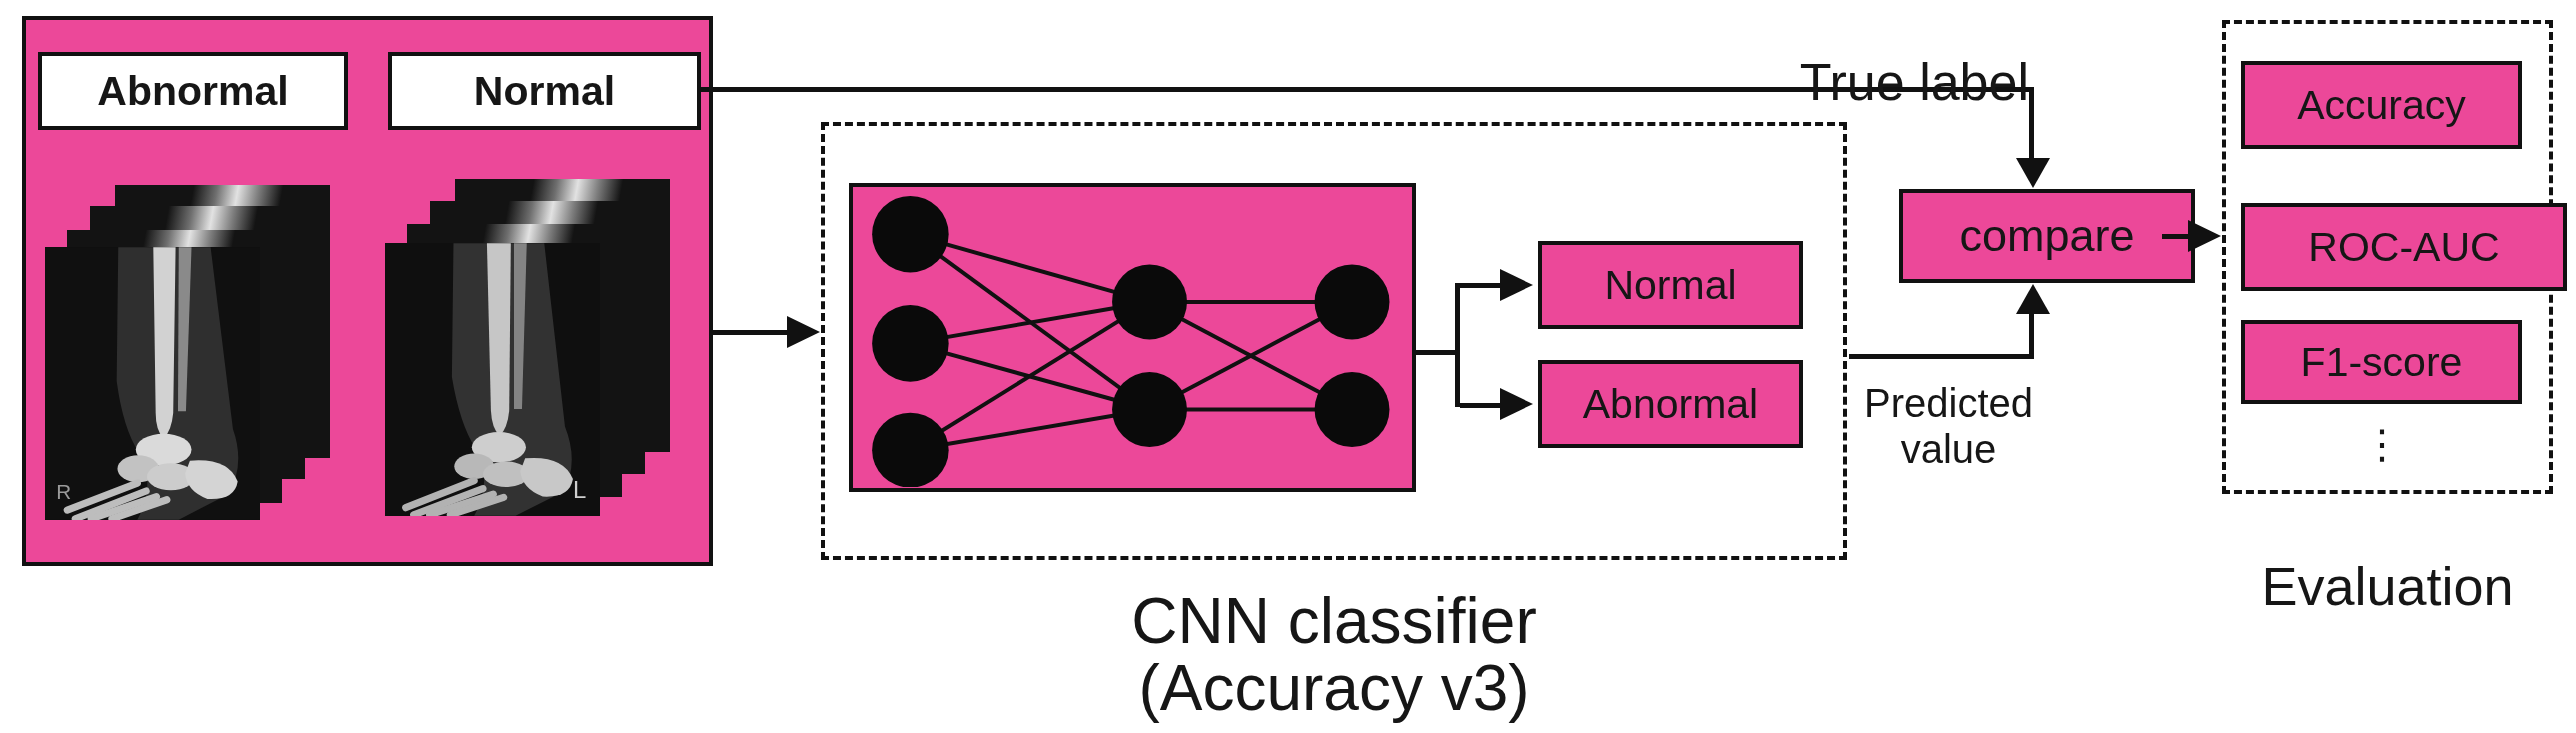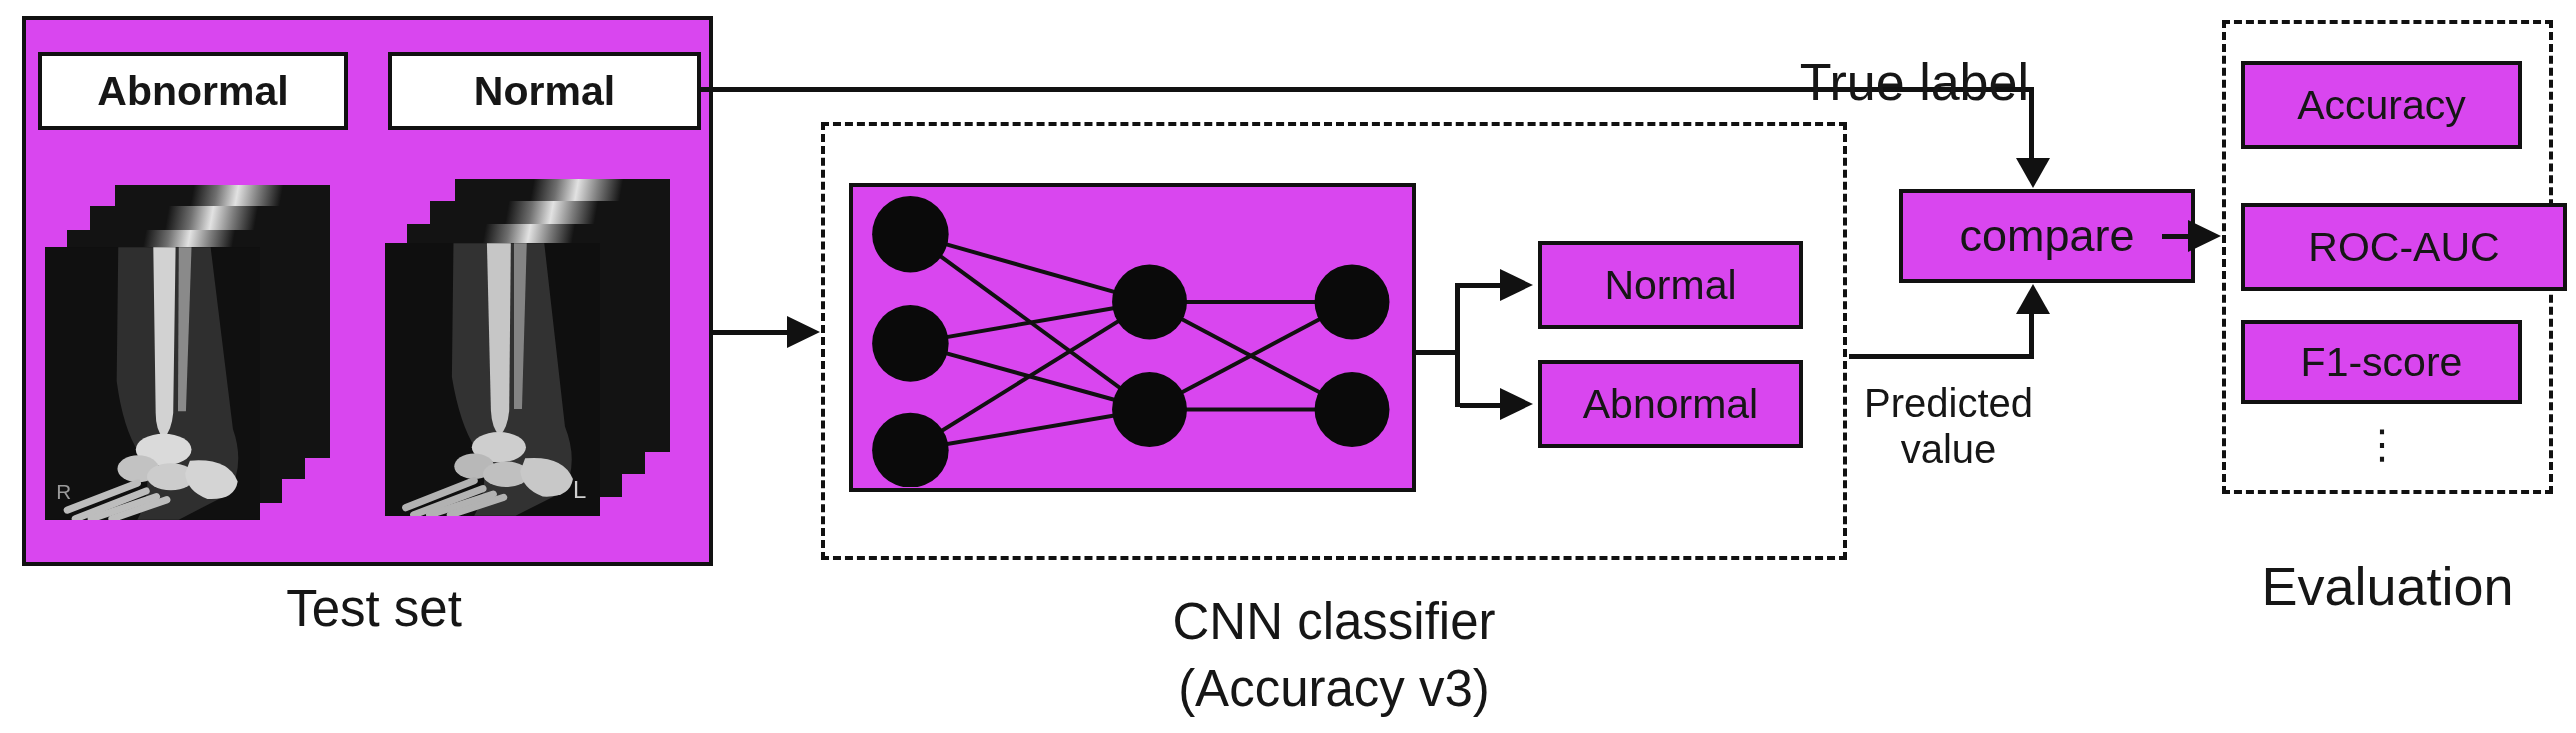--- a/index.html
+++ b/index.html
@@ -1,21 +1,21 @@
 <!DOCTYPE html>
 <html style="font-size:12.8px"><head>
 <meta charset="utf-8">
 <style>
   html,body{margin:0;padding:0;background:#ffffff;}
   *{box-sizing:border-box;}
   #canvas{
     position:relative;width:2576px;height:733px;background:#ffffff;
     font-family:"Liberation Sans", sans-serif;color:#161616;overflow:hidden;border-radius:21px;
   }
-  .box{position:absolute;border:4.8px solid #111;background:#d946ef;}
+  .box{position:absolute;border:4.8px solid #111;background:#ec4899;}
   .box5{position:absolute;border:4px solid #111;background:#fff;}
   .dashed{position:absolute;border:4.8px dashed #111;background:transparent;}
   .hline{position:absolute;height:4.8px;background:#111;}
   .vline{position:absolute;width:4.8px;background:#111;}
   .cap{position:absolute;text-align:center;color:#161616;}
   .center-txt{display:flex;align-items:center;justify-content:center;width:100%;height:100%;}
   .arr-right{position:absolute;width:0;height:0;border-top:16.7px solid transparent;border-bottom:16.7px solid transparent;border-left:33px solid #111;}
   .arr-down{position:absolute;width:0;height:0;border-left:17.5px solid transparent;border-right:17.5px solid transparent;border-top:30px solid #111;}
   .arr-up{position:absolute;width:0;height:0;border-left:17.5px solid transparent;border-right:17.5px solid transparent;border-bottom:30px solid #111;}
   .xray{position:absolute;width:215px;height:273px;background:#121212;}
@@ -83,21 +83,20 @@
           <line x1="112" y1="298" x2="26" y2="332"></line>
           <line x1="123" y1="308" x2="36" y2="341"></line>
           <line x1="136" y1="315" x2="56" y2="341"></line>
           <line x1="149" y1="319" x2="82" y2="341"></line>
         </g>
         <text x="236" y="320" fill="#cfcfcf" font-size="30" font-family="Liberation Sans, sans-serif">L</text>
       </svg>
     </div>
   </div>
 
-  <div class="cap" style="left:135px;top:579px;width:478px;font-size:51px;">Test set</div>
 
   <div class="hline" style="left:701px;top:87px;width:1333px;"></div>
   <div class="vline" style="left:2029px;top:89px;height:70px;"></div>
   <div class="arr-down" style="left:2016px;top:158px;"></div>
   <div class="cap" style="left:1710px;top:29px;width:319px;text-align:right;font-size:52px;margin-top:23px;">True label</div>
 
   <div class="hline" style="left:713px;top:330px;width:76px;"></div>
   <div class="arr-right" style="left:787px;top:316px;"></div>
 
   <div class="dashed" style="left:821px;top:122px;width:1026px;height:438px;"></div>
@@ -135,21 +134,21 @@
   <div class="hline" style="left:1460px;top:403px;width:41px;"></div>
   <div class="arr-right" style="left:1500px;top:388px;"></div>
 
   <div class="box" style="left:1538px;top:241px;width:265px;height:88px;">
     <div class="center-txt lbl52">Normal</div>
   </div>
   <div class="box" style="left:1538px;top:360px;width:265px;height:88px;">
     <div class="center-txt lbl52">Abnormal</div>
   </div>
 
-  <div class="cap" style="left:821px;top:588px;width:1026px;font-size:51px;line-height:67px;">
+  <div class="cap" style="left:821px;top:588px;width:1026px;font-size:64px;line-height:67px;">
     <div>CNN classifier</div>
     <div>(Accuracy v3)</div>
   </div>
 
   <div class="hline" style="left:1849px;top:354px;width:185px;"></div>
   <div class="vline" style="left:2029px;top:312px;height:46px;"></div>
   <div class="arr-up" style="left:2016px;top:284px;"></div>
   <div class="cap" style="left:1849px;top:380px;width:199px;font-size:40px;line-height:46px;">
     <div>Predicted</div>
     <div>value</div>

